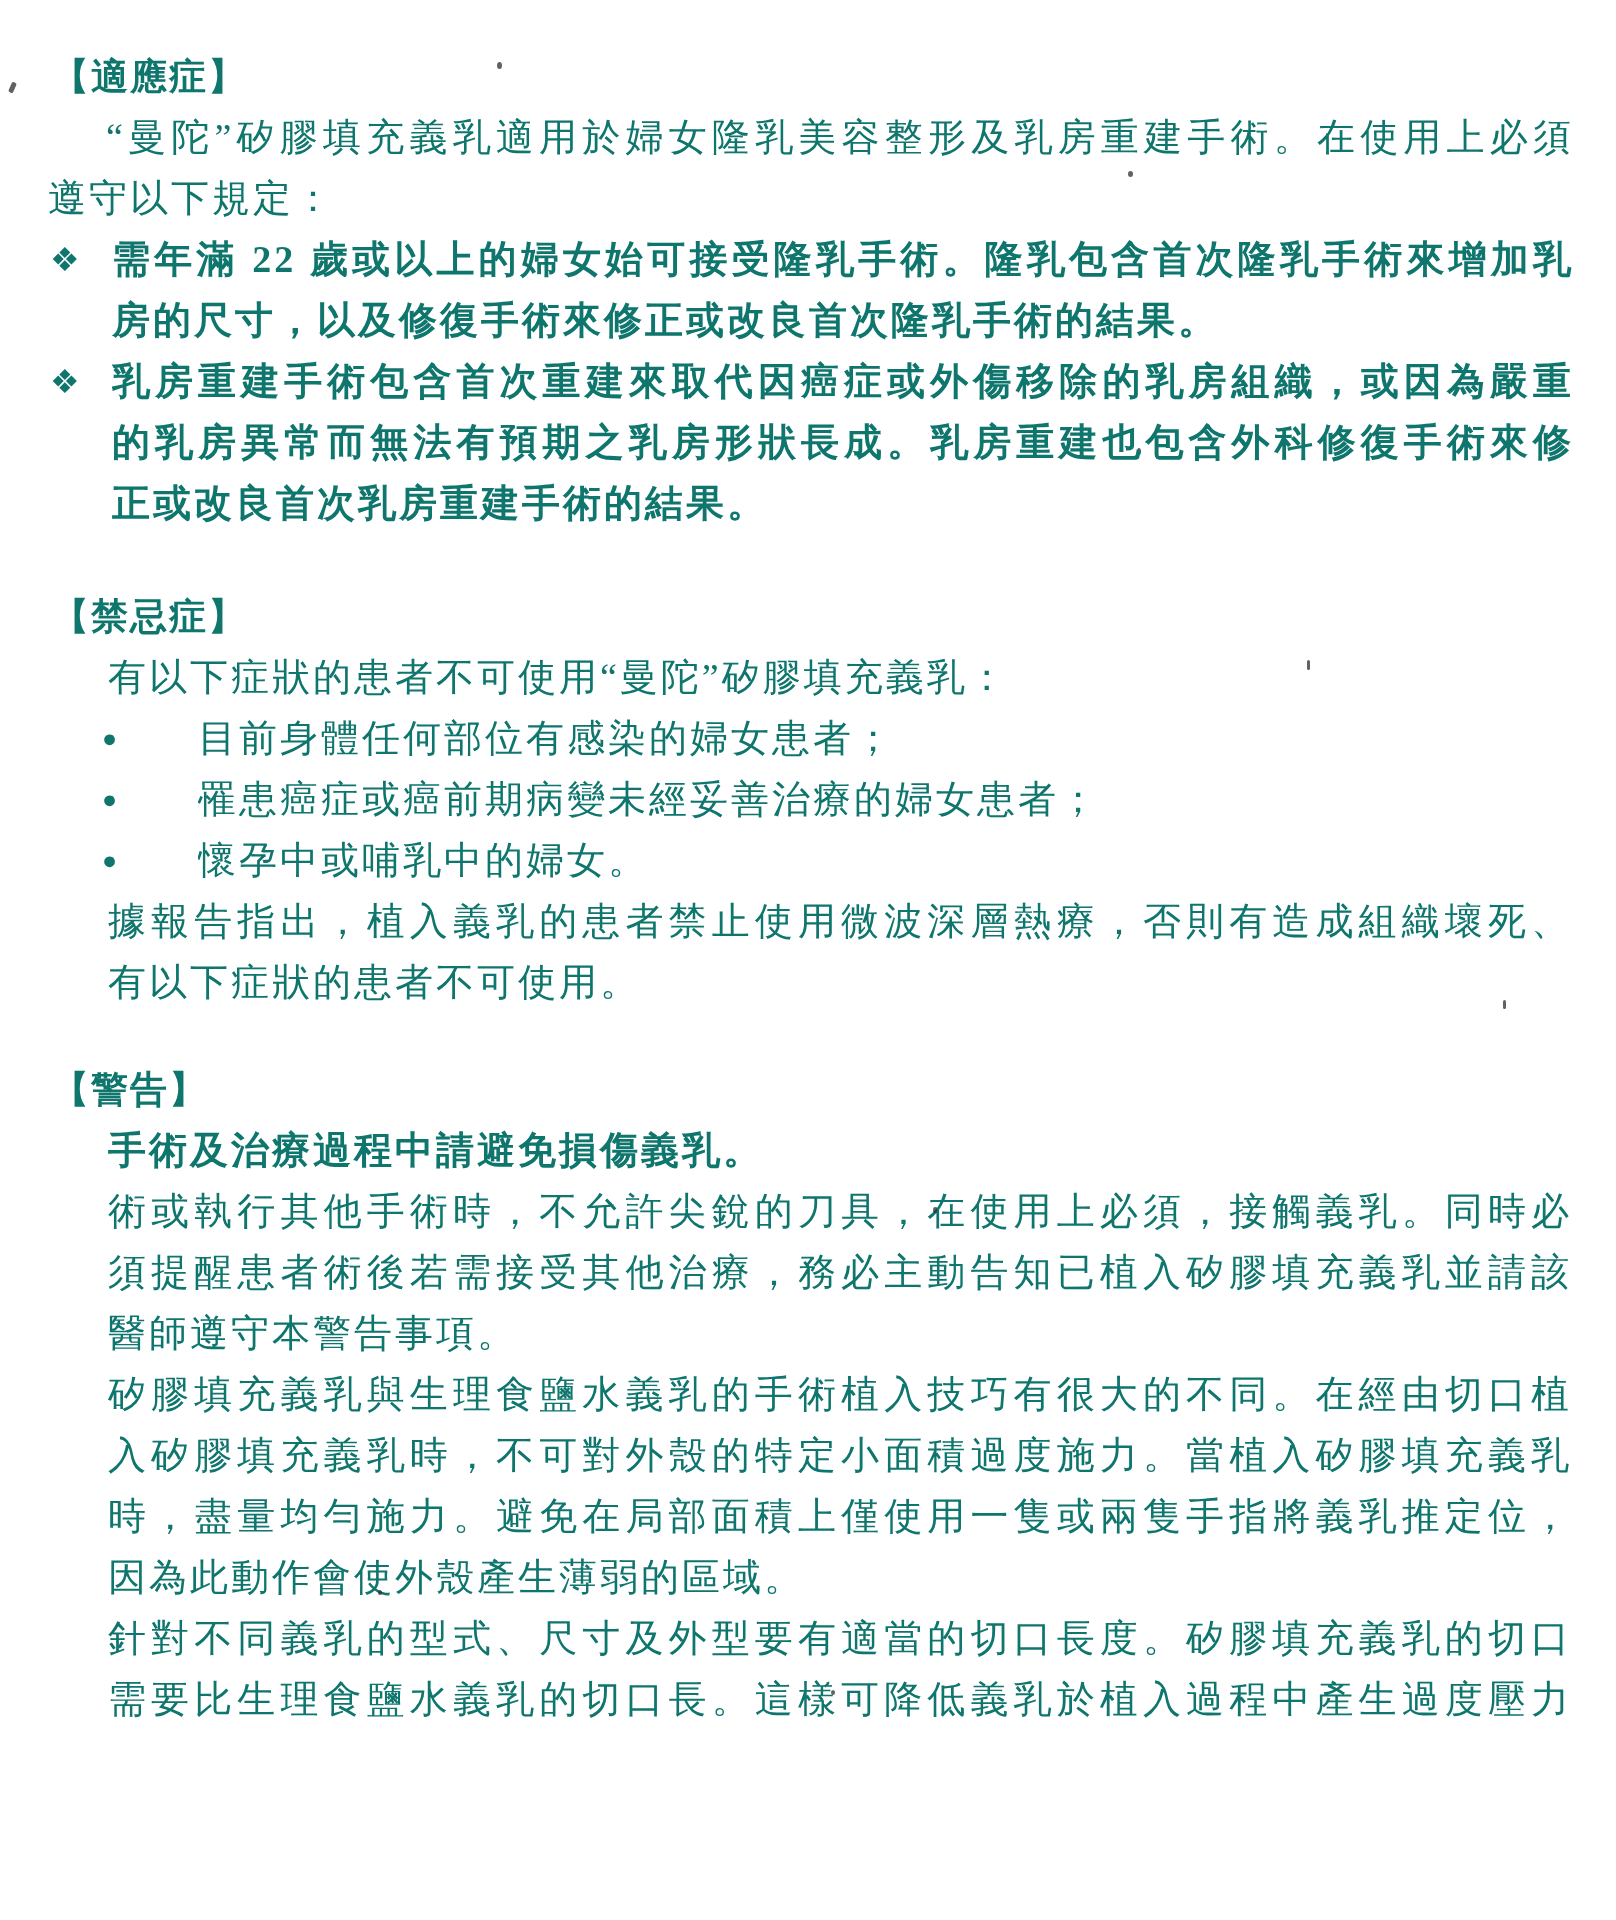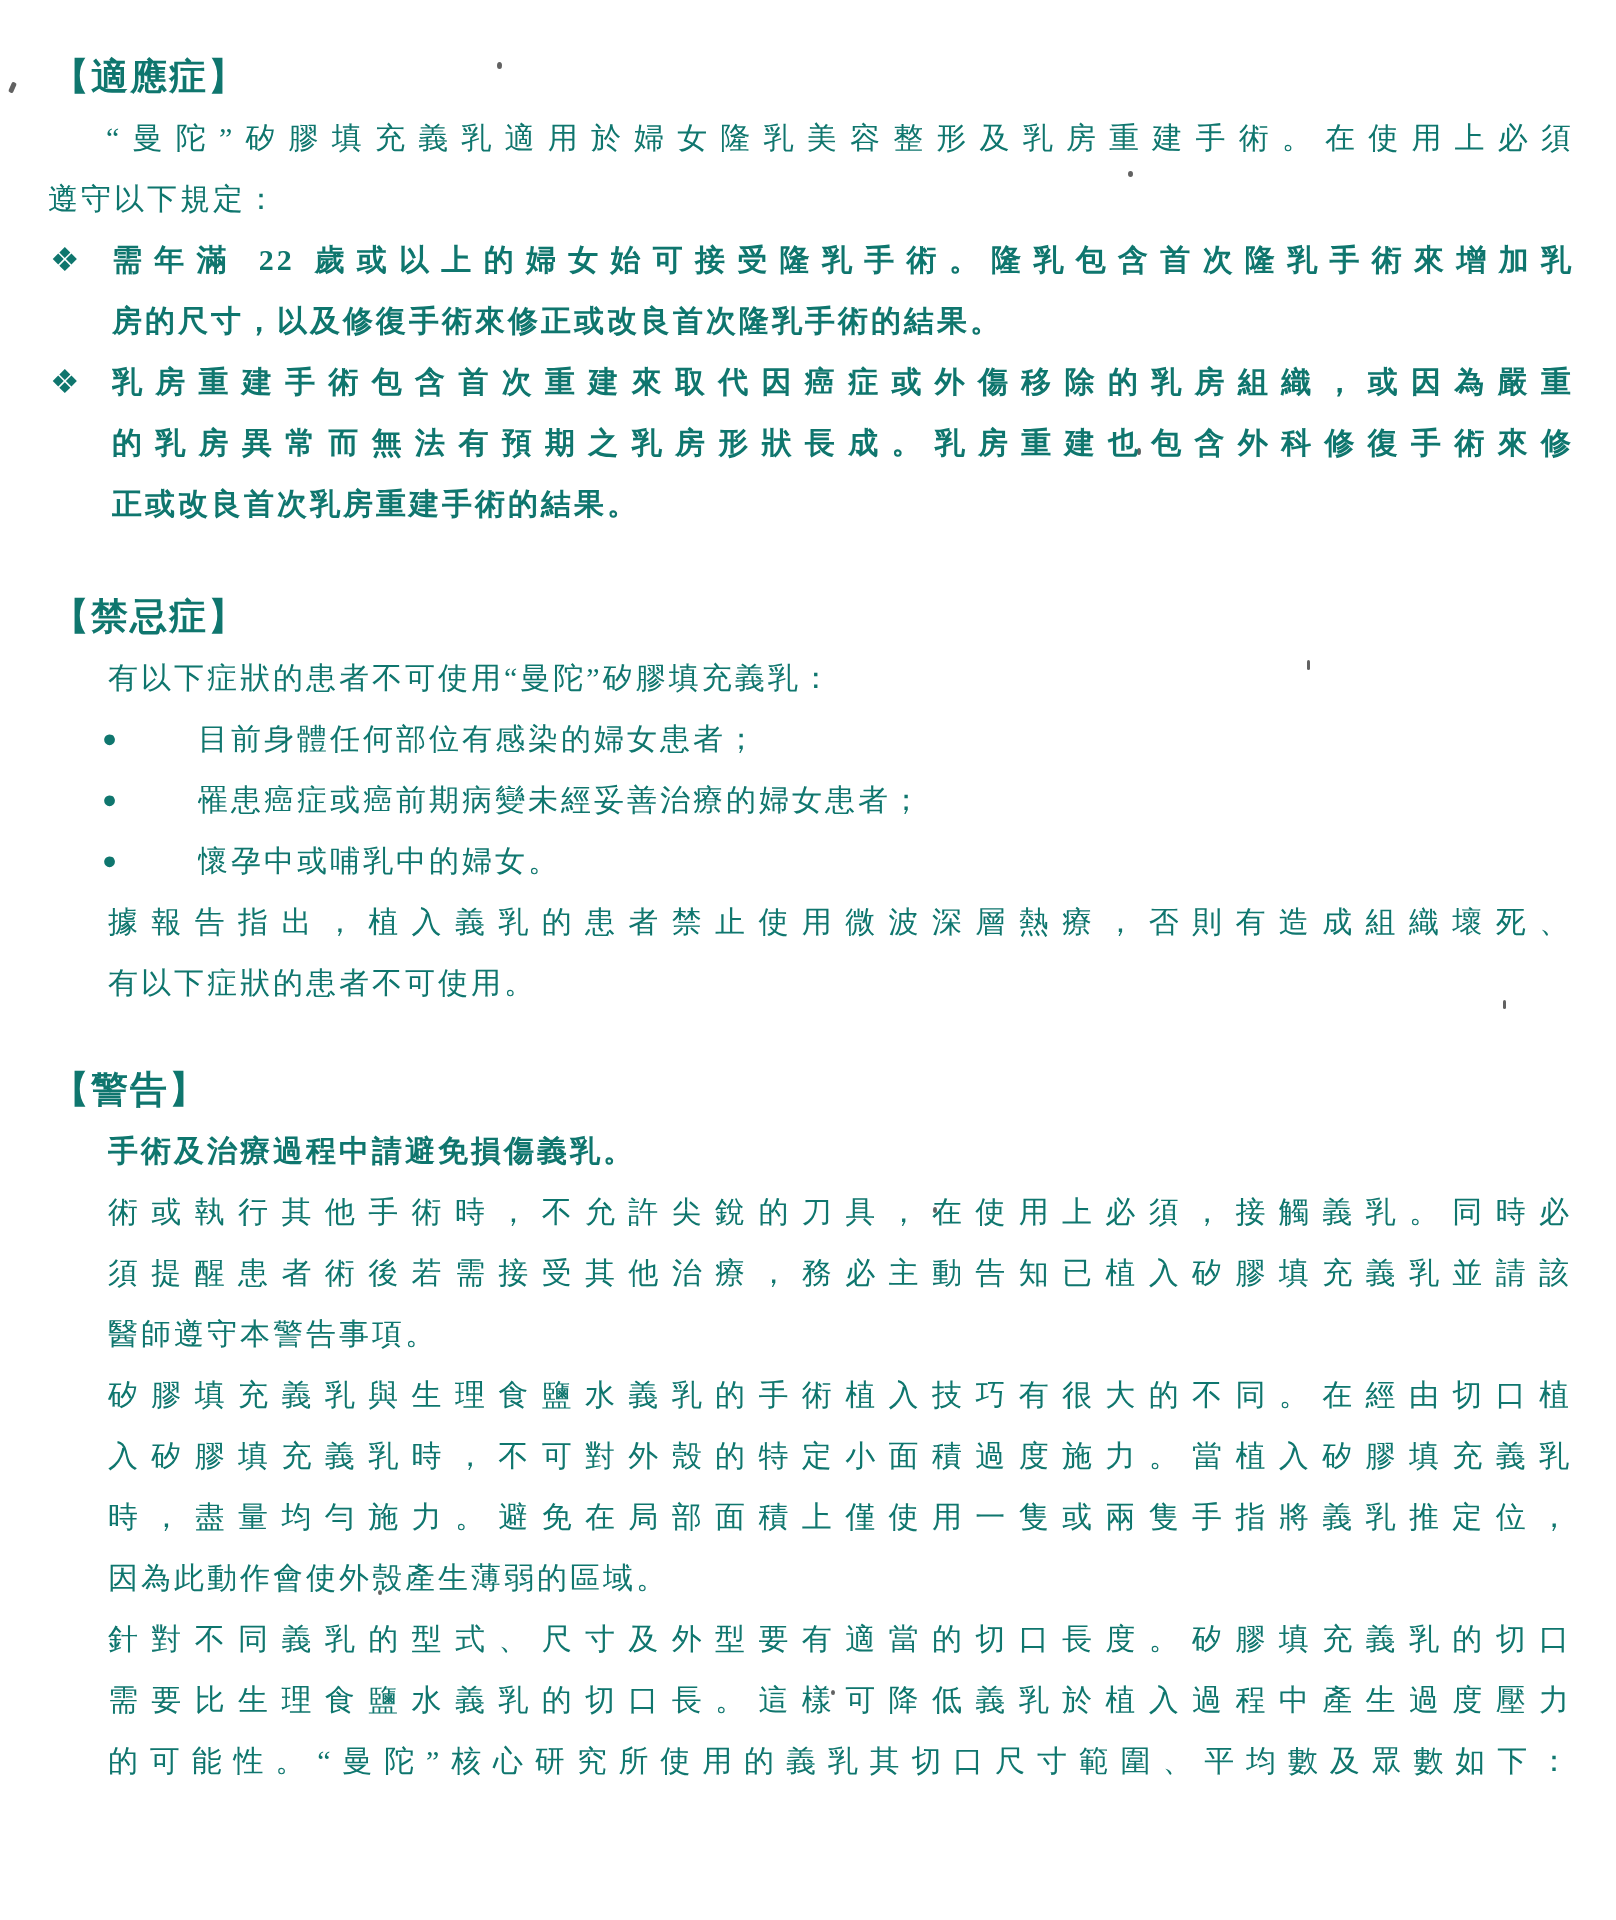--- a/index.html
+++ b/index.html
@@ -16,21 +16,21 @@
   .doc-section{display:block;}
   .sec-contraindications{margin-top:52px;}
   .sec-warnings{margin-top:46px;}
   .heading{
     font-size:37px;font-weight:700;
     height:61px;line-height:61px;
     margin-left:52px;letter-spacing:2px;
   }
   .line{
     height:61px;line-height:61px;
-    font-size:30px;letter-spacing:3px;
+    font-size:38px;letter-spacing:3px;
     text-align:justify;text-align-last:left;
     overflow:hidden;white-space:normal;
   }
   .line.fill{text-align-last:justify;}
   .para{margin-left:108px;margin-right:44px;}
   .para.full{margin-left:48px;margin-right:42px;}
   .para.bold .line{font-weight:700;}
   .first-indent{text-indent:58px;}
   .d-item{
     position:relative;
@@ -119,16 +119,15 @@
       </div>
       <div class="para">
         <div class="line fill">矽膠填充義乳與生理食鹽水義乳的手術植入技巧有很大的不同。在經由切口植</div>
         <div class="line fill">入矽膠填充義乳時，不可對外殼的特定小面積過度施力。當植入矽膠填充義乳</div>
         <div class="line fill">時，盡量均勻施力。避免在局部面積上僅使用一隻或兩隻手指將義乳推定位，</div>
         <div class="line">因為此動作會使外殼產生薄弱的區域。</div>
       </div>
       <div class="para">
         <div class="line fill">針對不同義乳的型式、尺寸及外型要有適當的切口長度。矽膠填充義乳的切口</div>
         <div class="line fill">需要比生理食鹽水義乳的切口長。這樣可降低義乳於植入過程中產生過度壓力</div>
-        <div class="line fill">的可能性。“曼陀”核心研究所使用的義乳其切口尺寸範圍、平均數及眾數如下：</div>
       </div>
     </div>
   </div>
 
 </body></html>

